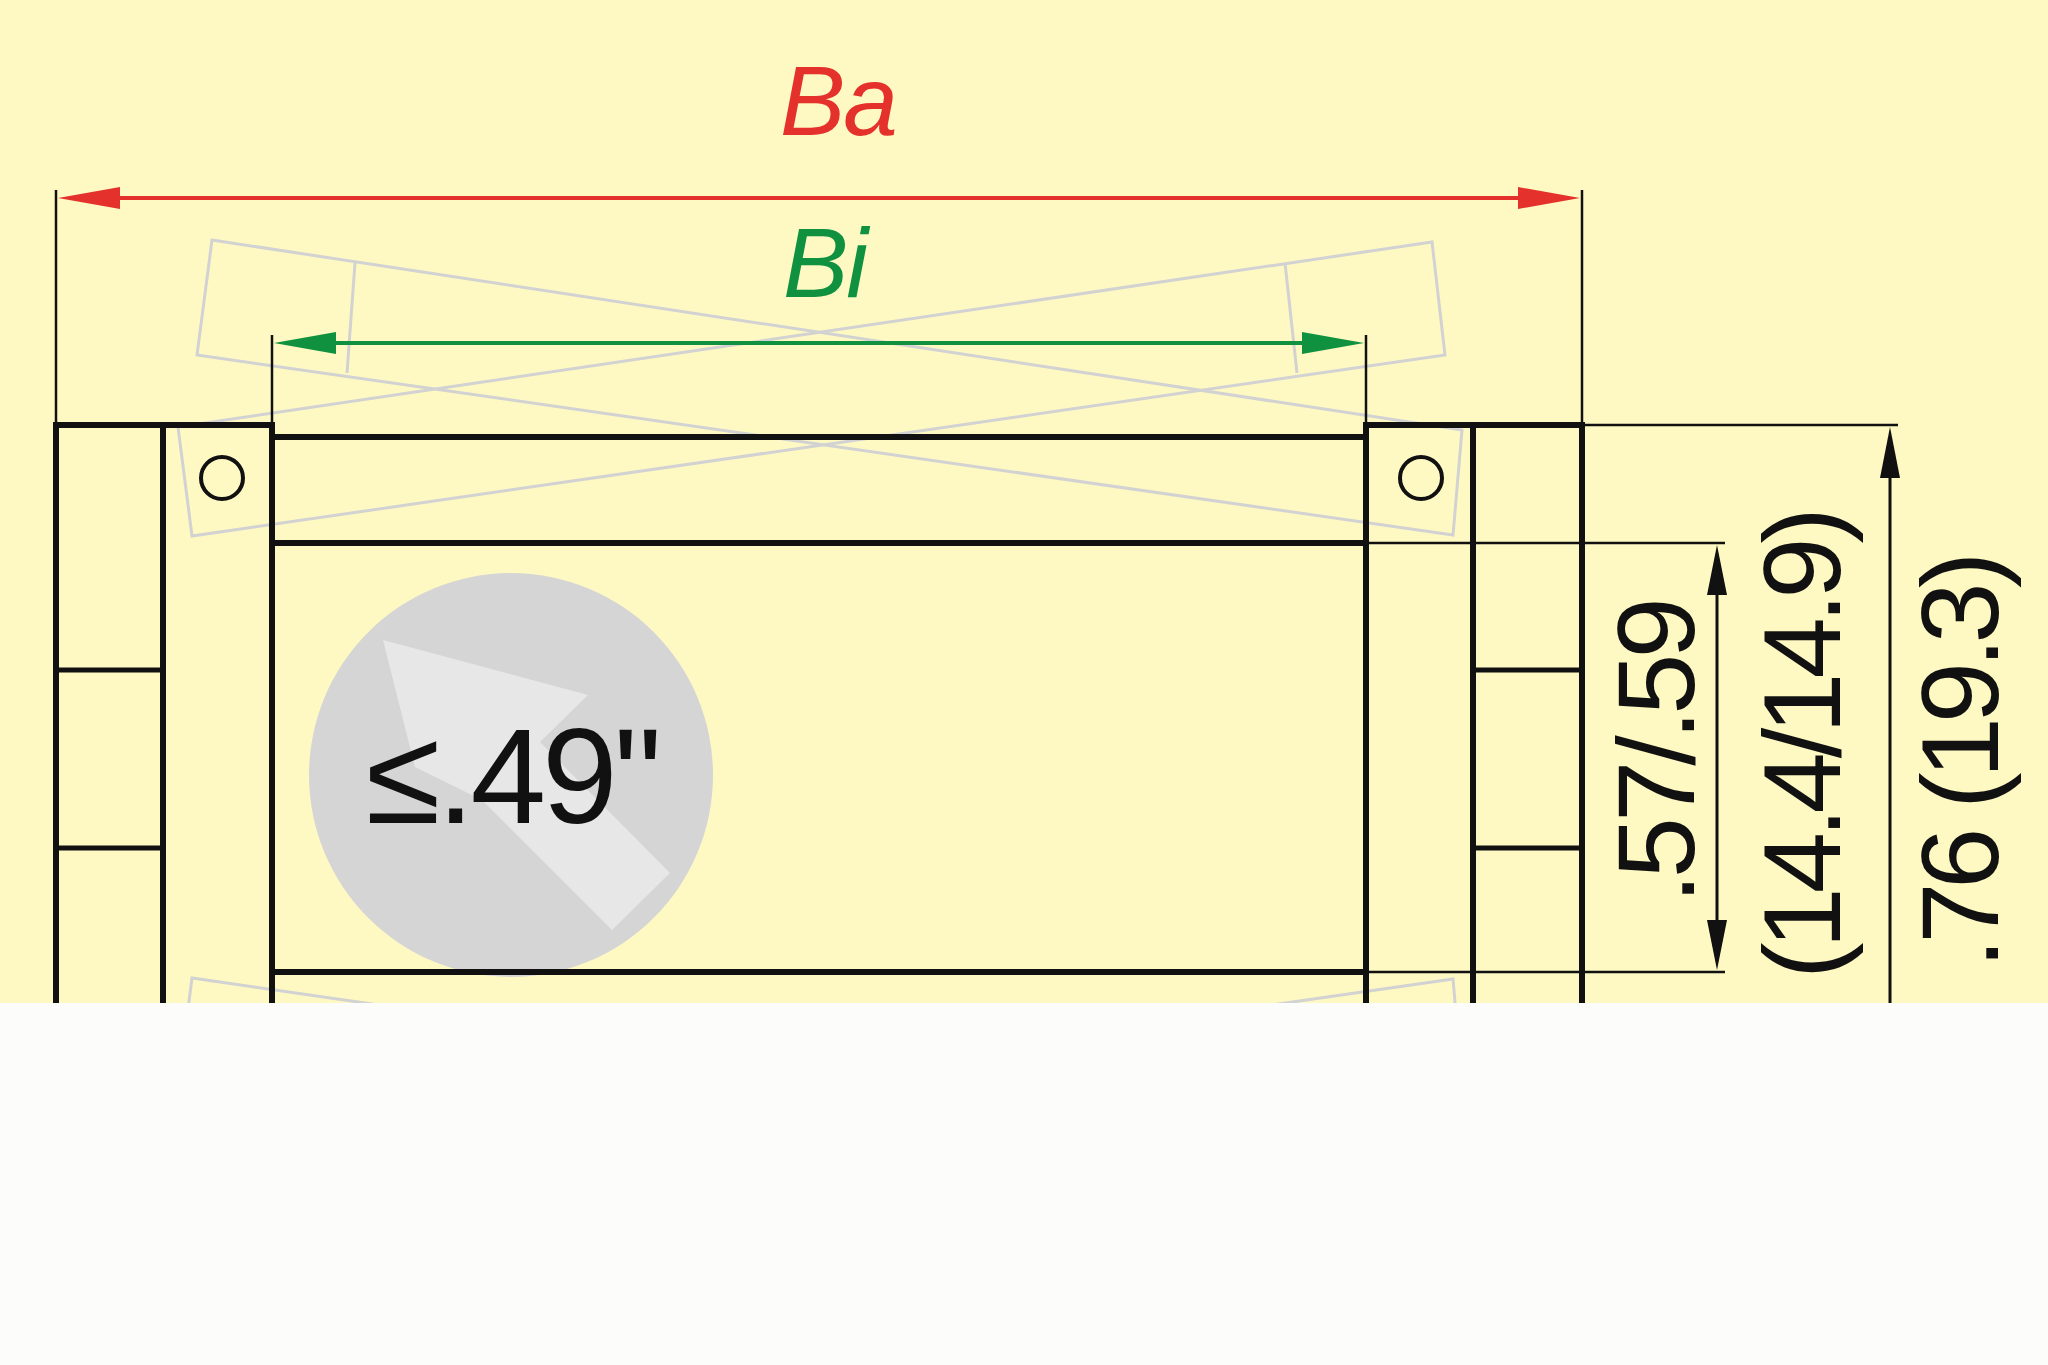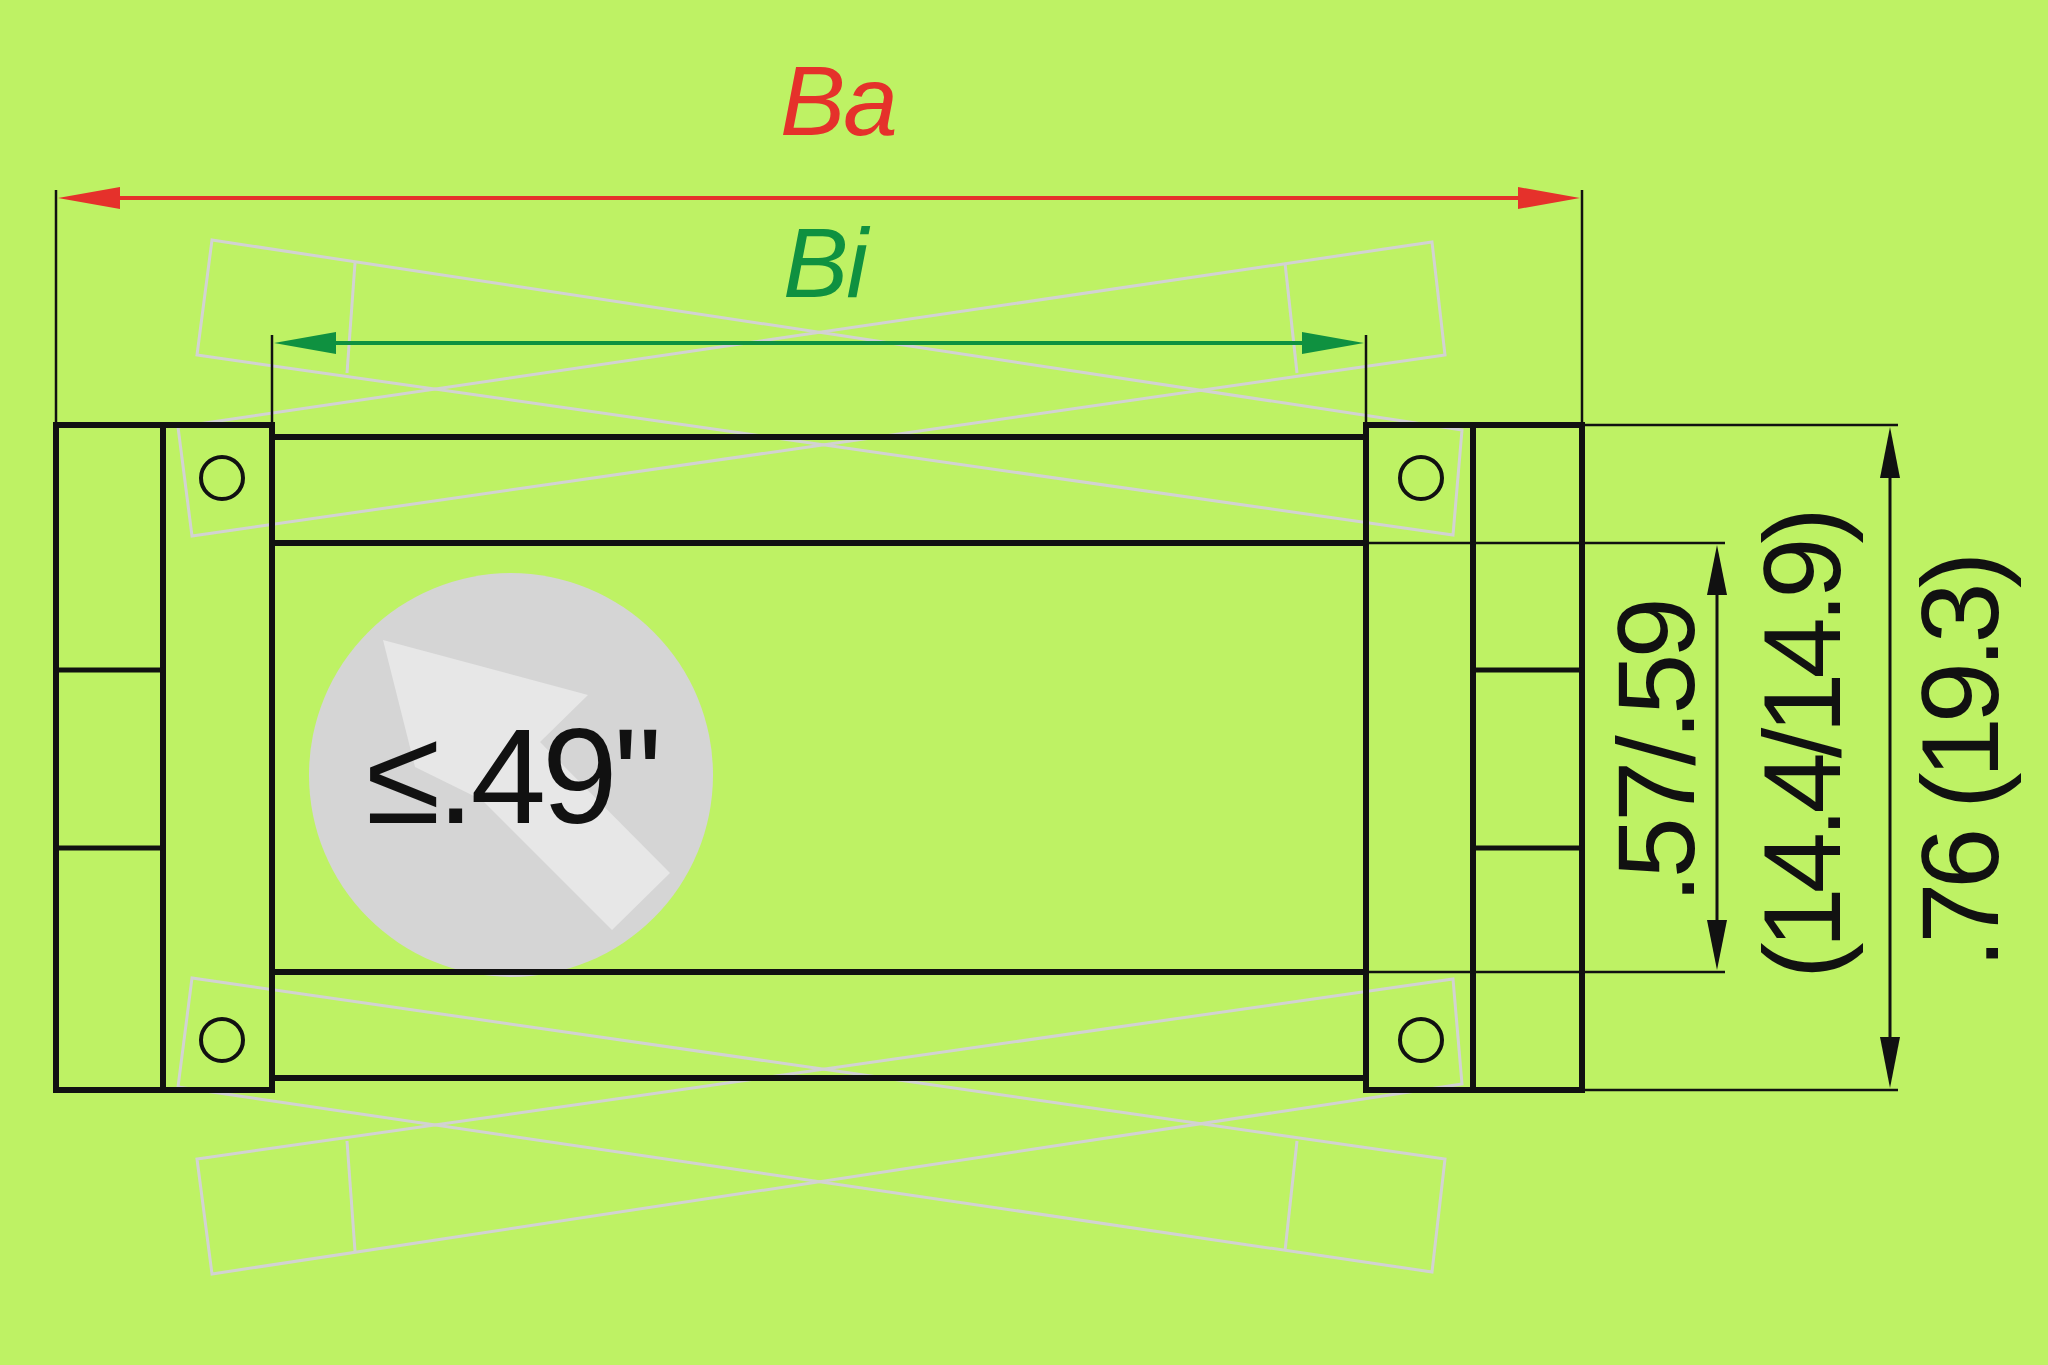--- a/index.html
+++ b/index.html
@@ -1,16 +1,16 @@
 <!DOCTYPE html>
 <html><head>
   <meta charset="utf-8">
   <style>
     html, body { margin: 0; padding: 0; background: #fcfcfa; }
-    #canvas { position: relative; width: 2048px; height: 1365px; background: #bef264; overflow: hidden; }
+    #canvas { position: relative; width: 2048px; height: 1003px; background: #fef9c3; overflow: hidden; }
     #canvas svg { position: absolute; left: 0; top: 0; }
     .lbl { font-family: "Liberation Sans", sans-serif; }
     .dim-label-italic { font-style: italic; font-weight: normal; }
   </style>
 </head>
 <body>
 
 <div id="canvas">
   <svg width="2048" height="1365" viewBox="0 0 2048 1365" xmlns="http://www.w3.org/2000/svg">
     <defs>

